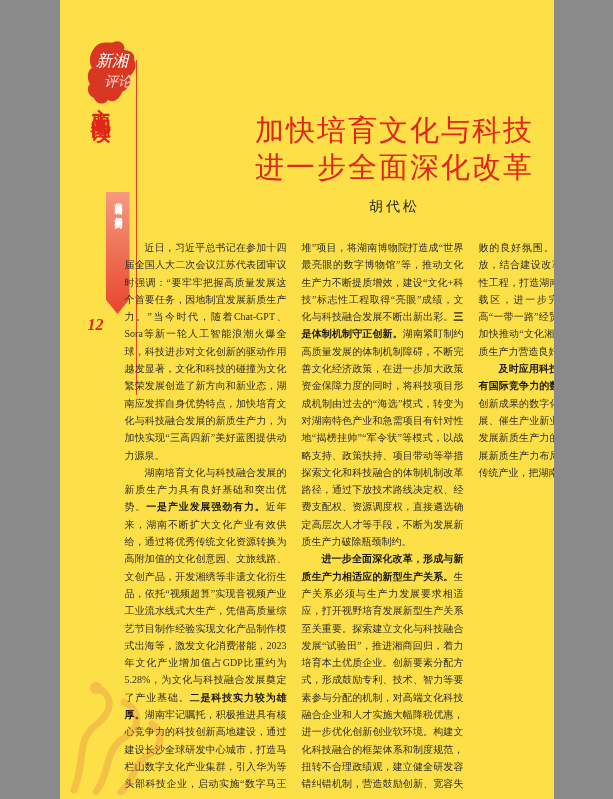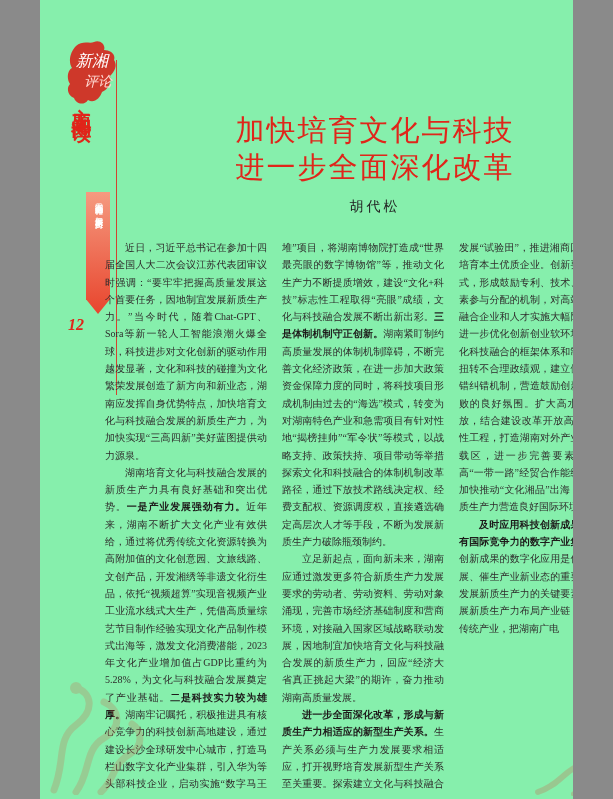--- a/index.html
+++ b/index.html
@@ -1,18 +1,18 @@
 <!DOCTYPE html>
 <html style="--accent: #e0251a; --ribbonA: #f59a80; --ribbonB: #e8452d;"><head>
 <meta charset="utf-8">
 <style>
   html,body{margin:0;padding:0;background:#8a8a8a;}
   .page{
-    position:relative;width:533px;height:799px;margin:0 auto;
-    background:#86efac;overflow:hidden;
+    position:relative;width:494px;height:799px;margin:0 auto;
+    background:#fde047;overflow:hidden;
     font-family:"Liberation Serif","DejaVu Serif",serif;
   }
   
   .logo{position:absolute;left:26px;top:40px;width:52px;height:70px;}
   .side-rule{position:absolute;left:76px;top:60px;width:1px;height:335px;background:var(--accent,#e0392a);opacity:.85;}
   .section-title{
     position:absolute;left:30px;top:92px;
     writing-mode:vertical-rl;text-orientation:upright;
     color:var(--accent,#e0392a);font-family:"Liberation Sans","DejaVu Sans",sans-serif;
     font-weight:800;font-size:20px;letter-spacing:5px;line-height:24px;
@@ -80,21 +80,20 @@
 
   <div class="title-wrap">
     <div class="title-line">加快培育文化与科技</div>
     <div class="title-line">进一步全面深化改革</div>
     <div class="author">胡代松</div>
   </div>
 
   <div class="article">
       <p><span>近日，习近平总书记在参加十四届全国人大二次会议江苏代表团审议时强调：“要牢牢把握高质量发展这个首要任务，因地制宜发展新质生产力。”当今时代，随着Chat-GPT、Sora等新一轮人工智能浪潮火爆全球，科技进步对文化创新的驱动作用越发显著，文化和科技的碰撞为文化繁荣发展创造了新方向和新业态，湖南应发挥自身优势特点，加快培育文化与科技融合发展的新质生产力，为加快实现“三高四新”美好蓝图提供动力源泉。</span></p>
       <p><span>湖南培育文化与科技融合发展的新质生产力具有良好基础和突出优势。</span><span class="b">一是产业发展强劲有力。</span><span>近年来，湖南不断扩大文化产业有效供给，通过将优秀传统文化资源转换为高附加值的文化创意园、文旅线路、文创产品，开发湘绣等非遗文化衍生品，依托“视频超算”实现音视频产业工业流水线式大生产，凭借高质量综艺节目制作经验实现文化产品制作模式出海等，激发文化消费潜能，2023年文化产业增加值占GDP比重约为5.28%，为文化与科技融合发展奠定了产业基础。</span><span class="b">二是科技实力较为雄厚。</span><span>湖南牢记嘱托，积极推进具有核心竞争力的科技创新高地建设，通过建设长沙全球研发中心城市，打造马栏山数字文化产业集群，引入华为等头部科技企业，启动实施“数字马王堆”项目，将湖南博物院打造成“世界最亮眼的数字博物馆”等，推动文化生产力不断提质增效，建设“文化+科技”标志性工程取得“亮眼”成绩，文化与科技融合发展不断出新出彩。</span><span class="b">三是体制机制守正创新。</span><span>湖南紧盯制约高质量发展的体制机制障碍，不断完善文化经济政策，在进一步加大政策资金保障力度的同时，将科技项目形成机制由过去的“海选”模式，转变为对湖南特色产业和急需项目有针对性地“揭榜挂帅”“军令状”等模式，以战略支持、政策扶持、项目带动等举措探索文化和科技融合的体制机制改革路径，通过下放技术路线决定权、经费支配权、资源调度权，直接遴选确定高层次人才等手段，不断为发展新质生产力破除瓶颈制约。</span></p>
-      <p><span>立足新起点，面向新未来，湖南应通过激发更多符合新质生产力发展要求的劳动者、劳动资料、劳动对象涌现，完善市场经济基础制度和营商环境，对接融入国家区域战略联动发展，因地制宜加快培育文化与科技融合发展的新质生产力，回应“经济大省真正挑起大梁”的期许，奋力推动湖南高质量发展。</span></p>
       <p><span class="b">进一步全面深化改革，形成与新质生产力相适应的新型生产关系。</span><span>生产关系必须与生产力发展要求相适应，打开视野培育发展新型生产关系至关重要。探索建立文化与科技融合发展“试验田”，推进湘商回归，着力培育本土优质企业。创新要素分配方式，形成鼓励专利、技术、智力等要素参与分配的机制，对高端文化科技融合企业和人才实施大幅降税优惠，进一步优化创新创业软环境。构建文化科技融合的框架体系和制度规范，扭转不合理政绩观，建立健全研发容错纠错机制，营造鼓励创新、宽容失败的良好氛围。扩大高水平对外开放，结合建设改革开放高地3个标志性工程，打造湖南对外产业链合作承载区，进一步完善要素保障，提高“一带一路”经贸合作能级和质量，加快推动“文化湘品”出海，为发展新质生产力营造良好国际环境。</span></p>
       <p><span class="b">及时应用科技创新成果，打造具有国际竞争力的数字产业集群。</span><span>科技创新成果的数字化应用是促进产业发展、催生产业新业态的重要力量，是发展新质生产力的关键要素。围绕发展新质生产力布局产业链，改造提升传统产业，把湖南广电</span></p>
     </div>
 
   <div class="orn orn-left">
     <svg width="110" height="115" viewBox="0 0 110 115" opacity="0.22">
       <g fill="none" stroke="#d4553f" stroke-width="7" stroke-linecap="round">
         <path d="M8,110 C20,80 10,60 30,45 C50,30 45,12 30,8"></path>
         <path d="M30,112 C45,92 38,70 58,58 C78,46 72,28 58,22"></path>
         <path d="M55,112 C70,98 66,84 84,74 C98,66 96,50 86,44"></path>

